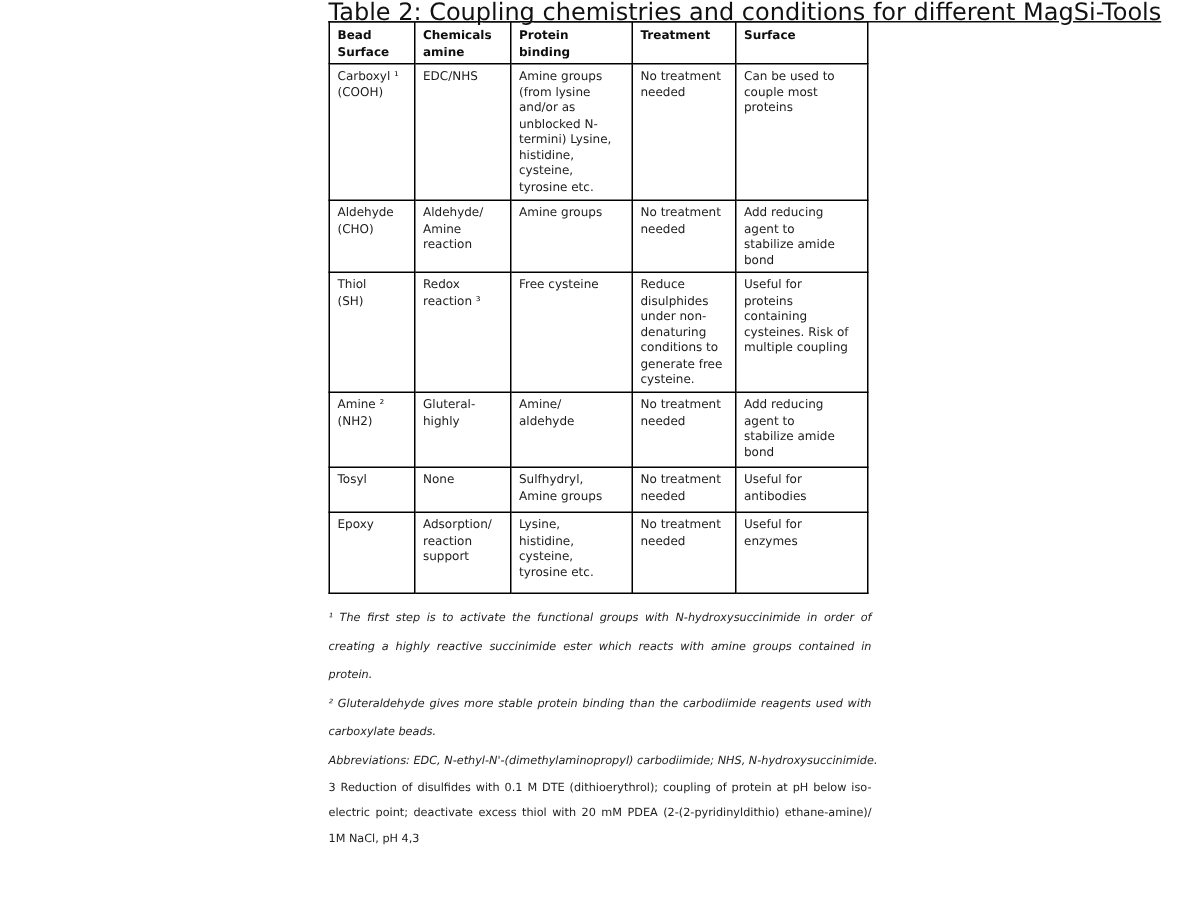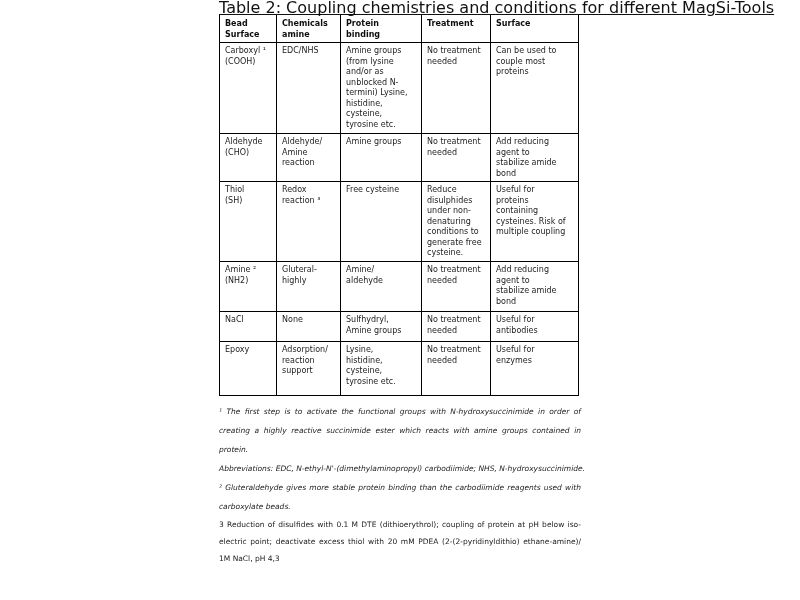--- a/index.html
+++ b/index.html
@@ -161,21 +161,21 @@
         <td>Amine/
 aldehyde</td>
         <td>No treatment
 needed</td>
         <td>Add reducing
 agent  to
 stabilize amide
 bond</td>
       </tr>
       <tr class="r4">
-        <td>NaCl</td>
+        <td>Tosyl</td>
         <td>None</td>
         <td>Sulfhydryl,
 Amine groups</td>
         <td>No treatment
 needed</td>
         <td>Useful for
 antibodies</td>
       </tr>
       <tr class="r6">
         <td>Epoxy</td>
@@ -189,18 +189,18 @@
         <td>No treatment
 needed</td>
         <td>Useful for
 enzymes</td>
       </tr>
     </tbody>
   </table>
 
   <div class="footnotes">
     <p class="italic">¹ The first step is to activate the functional groups with N-hydroxysuccinimide in order of creating a highly reactive succinimide ester which reacts with amine groups contained in protein.</p>
+    <p class="italic">² Gluteraldehyde gives more stable protein binding than the carbodiimide reagents used with carboxylate beads.</p>
     <p class="italic nowrap">Abbreviations: EDC, N-ethyl-N'-(dimethylaminopropyl) carbodiimide; NHS, N-hydroxysuccinimide.</p>
-    <p class="italic">² Gluteraldehyde gives more stable protein binding than the carbodiimide reagents used with carboxylate beads.</p>
     <p class="fn-last">3 Reduction of disulfides with 0.1 M DTE (dithioerythrol); coupling of protein at pH below iso-electric point; deactivate excess thiol with 20 mM PDEA (2-(2-pyridinyldithio) ethane-amine)/ 1M NaCl, pH 4,3</p>
   </div>
 
 </div>
 
 </body></html>

